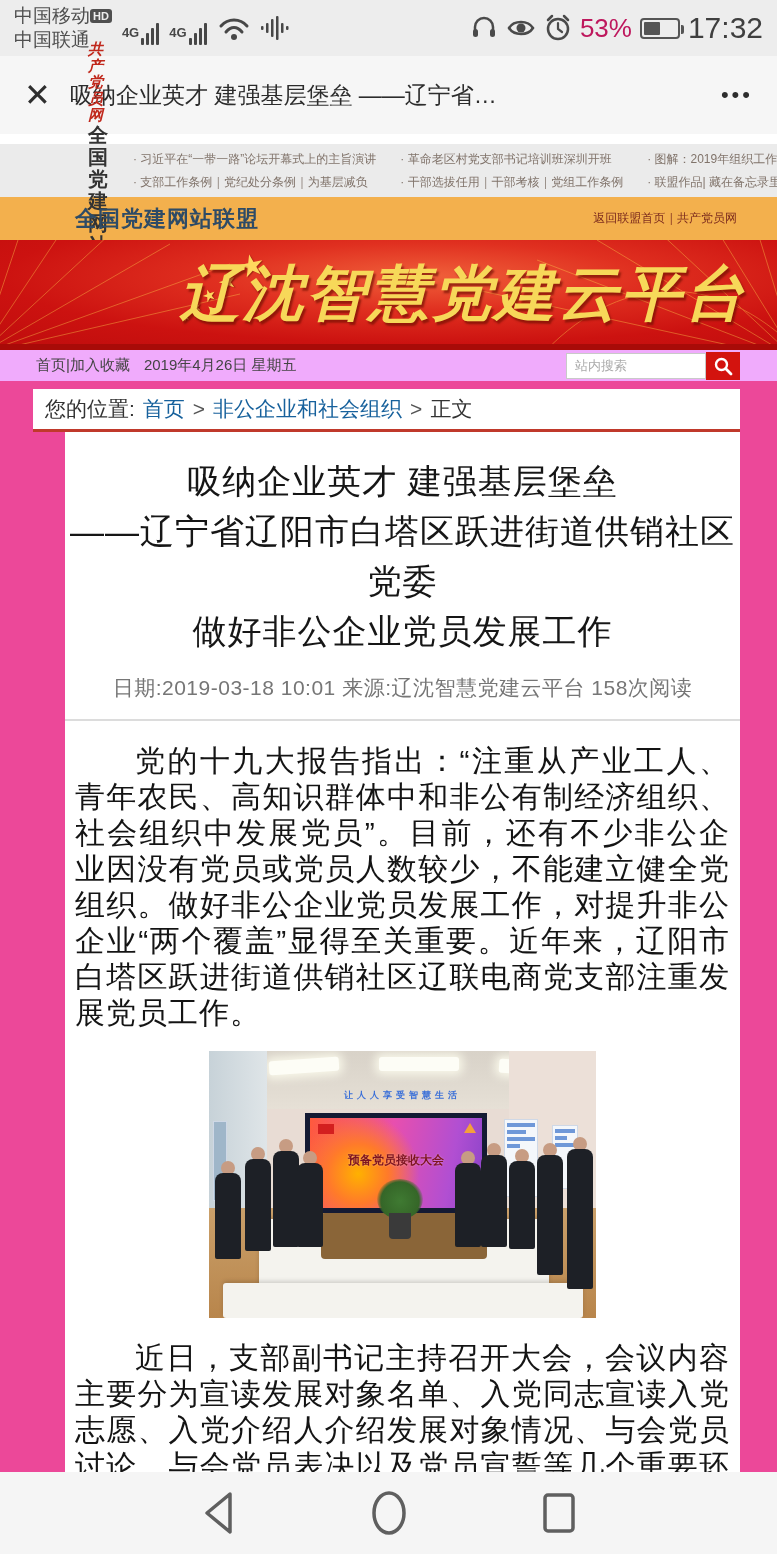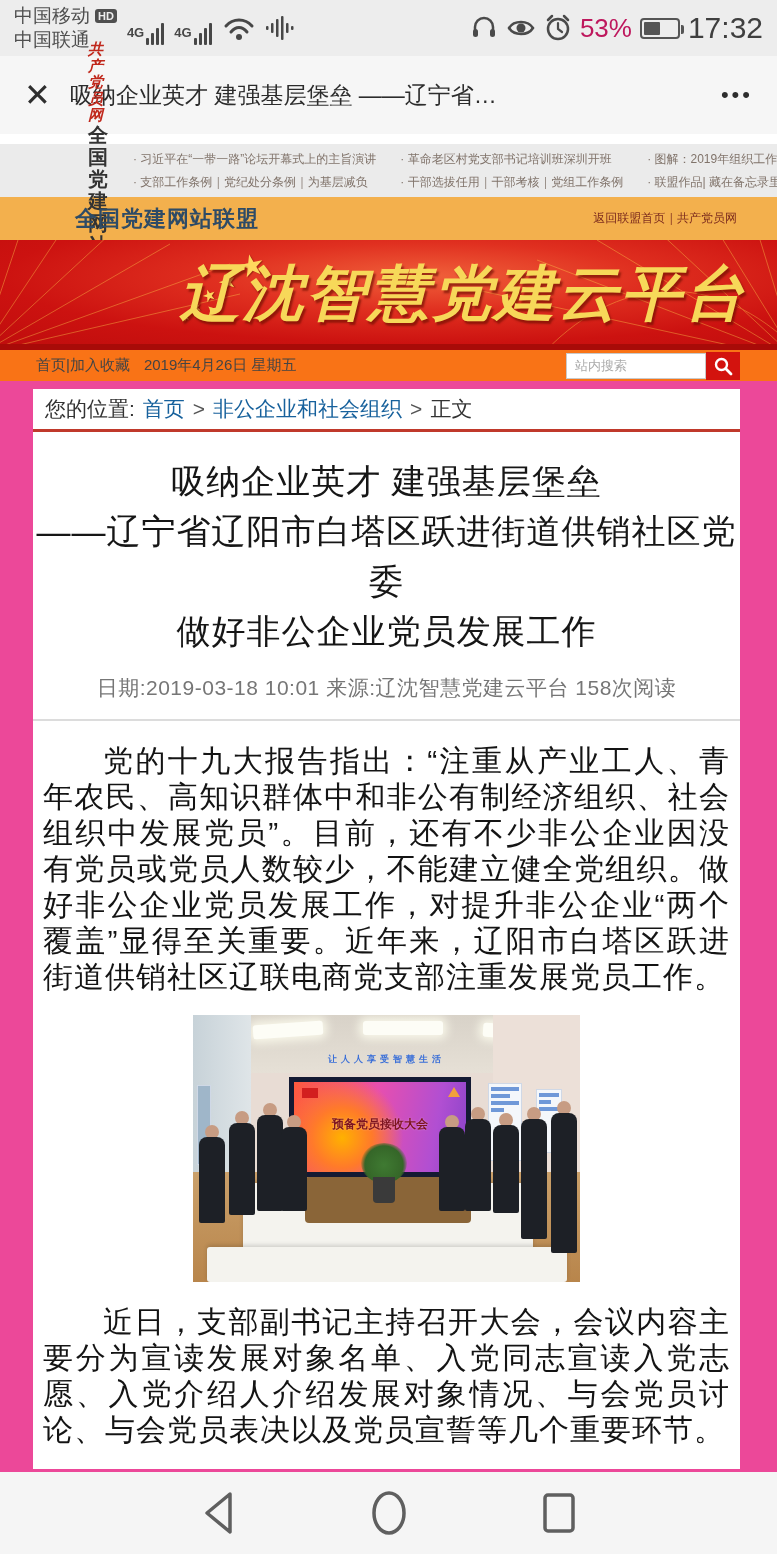--- a/index.html
+++ b/index.html
@@ -3,21 +3,21 @@
 <meta charset="utf-8">
 <style>
   * { margin:0; padding:0; box-sizing:border-box; }
   html,body { background:#444; }
   body { font-family:"Liberation Sans","DejaVu Sans",sans-serif; }
   .phone { position:relative; width:777px; height:1554px; margin:0 auto; background:#e9e9e9; overflow:hidden; }
 
   
   .status-bar { height:56px; background:#ededed; display:flex; align-items:center; padding:0 14px; color:#4c4c4c; }
   .carriers { display:flex; flex-direction:column; font-size:19px; line-height:24px; color:#4f4f4f; }
-  .carrier-row { display:flex; align-items:center; gap:5px; }
+  .carrier-row { display:flex; align-items:center; }
   .hd-badge { background:#4f4f4f; color:#ededed; font-size:11px; font-weight:bold; border-radius:3px; padding:1px 3px; line-height:12px; }
   .sig-group { display:flex; align-items:flex-start; margin-left:10px;margin-top:12px; }
   .sig-4g { font-size:13px; font-weight:bold; color:#474747; margin-right:2px; align-self:flex-start; margin-top:2px;}
   .bars { display:flex; align-items:flex-end; gap:2px; height:22px; }
   .bars i { display:block; width:3px; background:#474747; border-radius:1px; }
   .status-right { margin-left:auto; display:flex; align-items:center; gap:8px; }
   .pct { font-size:26px; color:#be185d; }
   .battery { position:relative; width:40px; height:21px; border:2px solid #555; border-radius:4px; }
   .battery .fill { position:absolute; left:2px; top:2px; bottom:2px; width:45%; background:#555; border-radius:1px; }
   .battery .nub { position:absolute; right:-6px; top:5px; width:3px; height:9px; background:#555; border-radius:0 2px 2px 0; }
@@ -45,35 +45,35 @@
   .orange-right { margin-left:auto; font-size:12px; color:#7d2c1e; display:flex; }
   .orange-right span { cursor:pointer; }
 
   
   .banner { position:relative; height:110px; background:radial-gradient(ellipse at 55% 35%, #f0603a 0%, #e03020 35%, #cc1210 70%, #c00d0d 100%); border-bottom:6px solid #a80b08; overflow:hidden; }
   .fan { position:absolute; opacity:.55; }
   .star { position:absolute; color:#ffd75e; text-shadow:1px 1px 1px rgba(100,20,0,.5); }
   .slogan { position:absolute; left:180px; top:14px; font-size:60px; font-weight:bold; font-style:italic; color:#f7d859; letter-spacing:3px; text-shadow:2px 3px 2px rgba(110,15,0,.65); font-family:"DejaVu Serif","Liberation Serif",serif; }
 
   
-  .sub-nav { height:31px; background:#f97316; display:flex; align-items:center; padding:0 37px 0 36px; }
+  .sub-nav { height:31px; background:#f0abfc; display:flex; align-items:center; padding:0 37px 0 36px; }
   .sub-left { font-size:15px; color:#444; display:flex; gap:14px; }
   .sub-links { cursor:pointer; }
   .search-wrap { margin-left:auto; display:flex; align-items:center; }
   .search-input { width:140px; height:26px; border:1px solid #c9c9c9; font-size:13px; padding:0 8px; color:#555; outline:none; background:#fff; }
   .search-input::placeholder { color:#aaa; }
   .search-btn { width:34px; height:28px; background:#d3130e; border:none; display:flex; align-items:center; justify-content:center; cursor:pointer; }
 
   
   .page-body { height:1394px; background:#ec4899; padding:8px 37px 0 33px; overflow:hidden; }
   .breadcrumb-card { background:#fff; height:43px; display:flex; align-items:center; padding:0 12px; font-size:21px; color:#333; border-bottom:3px solid #c0392b; gap:8px; }
   .bc-link { color:#17619c; cursor:pointer; }
   .bc-sep { color:#555; }
 
-  .article-card { background:#fff; min-height:1037px; padding-top:24px; }
+  .article-card { background:#fff; min-height:1037px; padding-top:24px;margin-left:32px; }
   .art-title { text-align:center; font-size:34px; color:#161616; line-height:50px; letter-spacing:1px; }
   .art-meta { text-align:center; font-size:21px; color:#767676; margin-top:18px; letter-spacing:.5px; }
   .divider { border-top:2px solid #dcdcdc; margin-top:17px; }
   .art-para { font-size:30px; line-height:36px; color:#141414; text-indent:2em; margin:22px 10px 0 10px; letter-spacing:1px; text-align:justify; }
 
   
   .photo { position:relative; width:387px; margin:20px auto 0 auto; overflow:hidden; background:#e8dcd4; }
   .photo1 { height:267px; }
   .ceiling { position:absolute; left:0; top:0; width:100%; height:58px; background:linear-gradient(#d8d2c8,#e6e0d6); }
   .lightpanel { position:absolute; background:#fdfdf6; box-shadow:0 0 10px 4px rgba(255,255,240,.8); border-radius:3px; }

